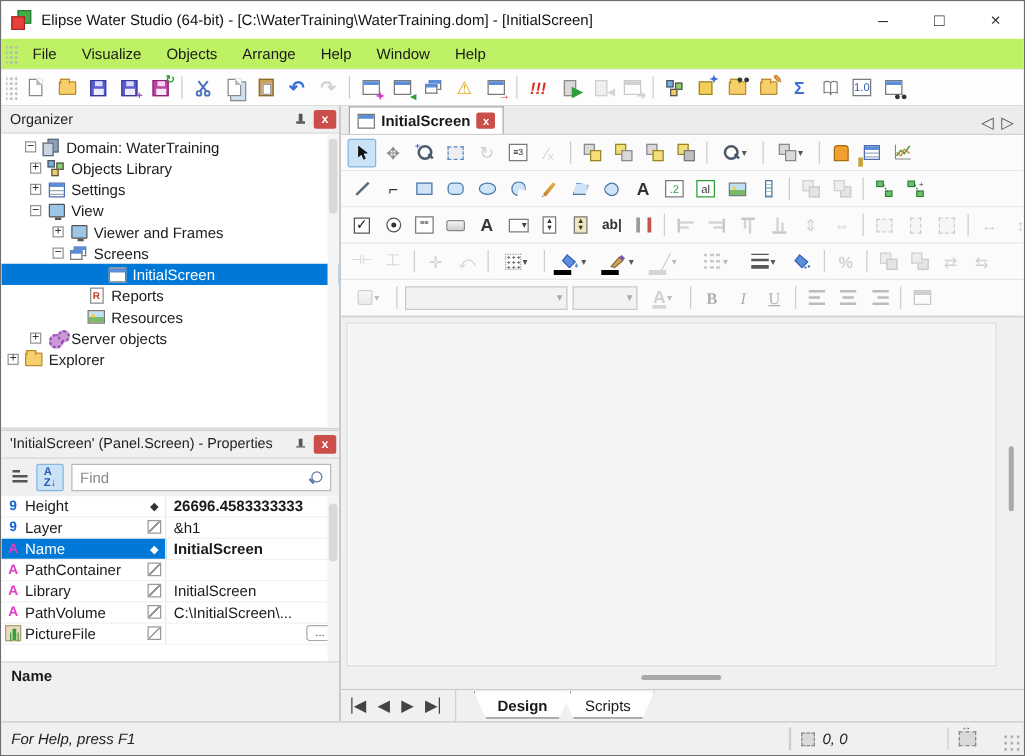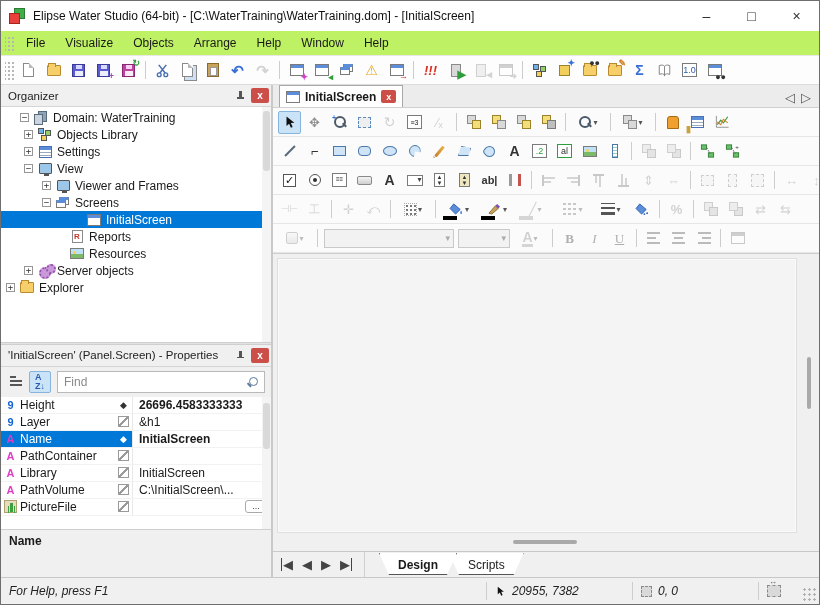--- a/index.html
+++ b/index.html
@@ -972,26 +972,20 @@
         <span class="sheet">
             <span>Scripts</span>
           </span>
       </div>
     </div>
   </div>
 
   <div class="statusbar">
     <span class="sseg help">For Help, press F1</span>
     <span class="ssep"></span>
-    <span class="sseg" style="width:145px">
-      <svg class="ptr-ic" viewBox="0 0 16 16">
-          <path d="M4 1l0 11 3-2.6 2 4.6 2-1-2-4.5 4-.3z" fill="#111"></path>
-        </svg>
-      <span>20955, 7382</span>
-    </span>
     <span class="ssep"></span>
     <span class="sseg" style="width:125px">
       <span class="dash-ic"></span>
       <span>0, 0</span>
     </span>
     <span class="ssep"></span>
     <span class="sseg" style="width:42px">
       <span class="size-ic"></span>
     </span>
     <span class="grip-corner"></span>

